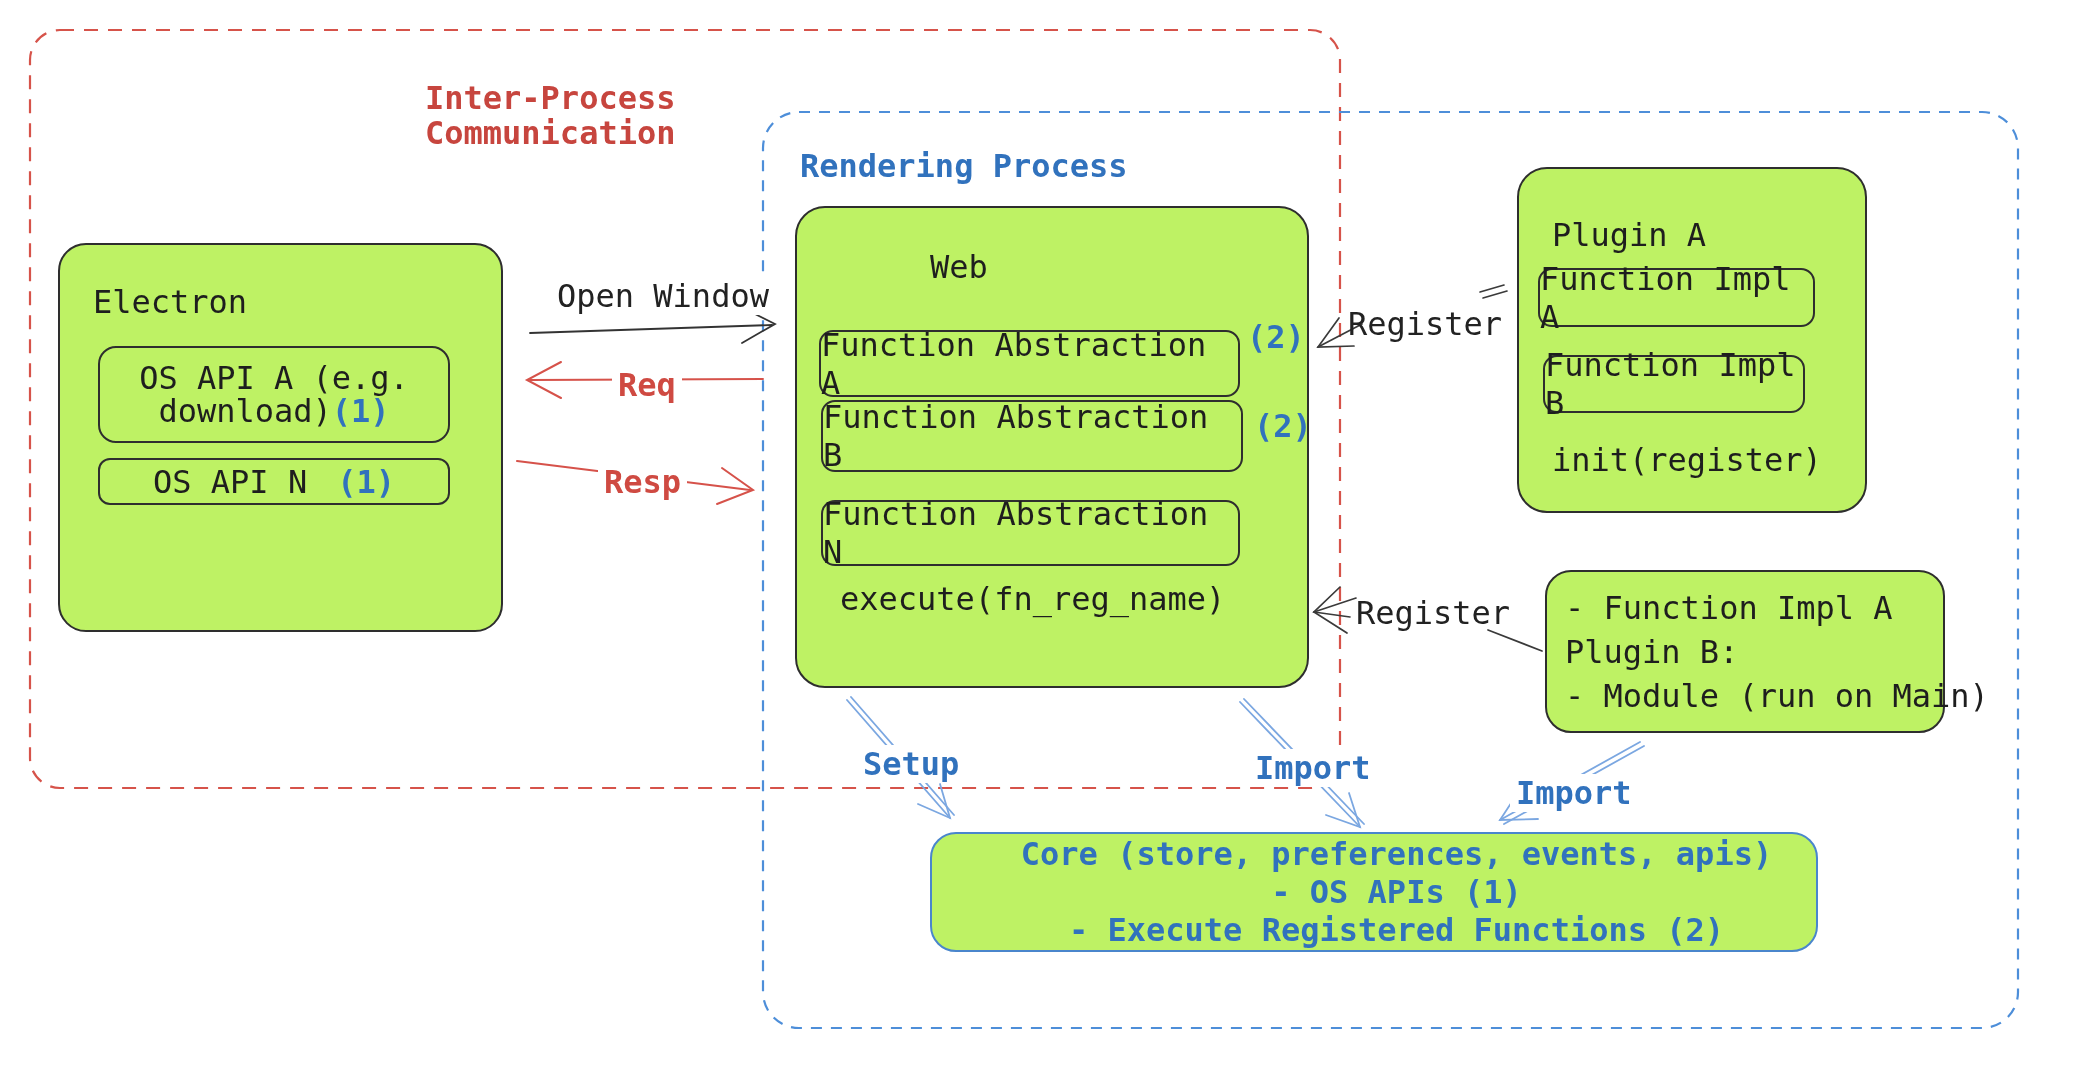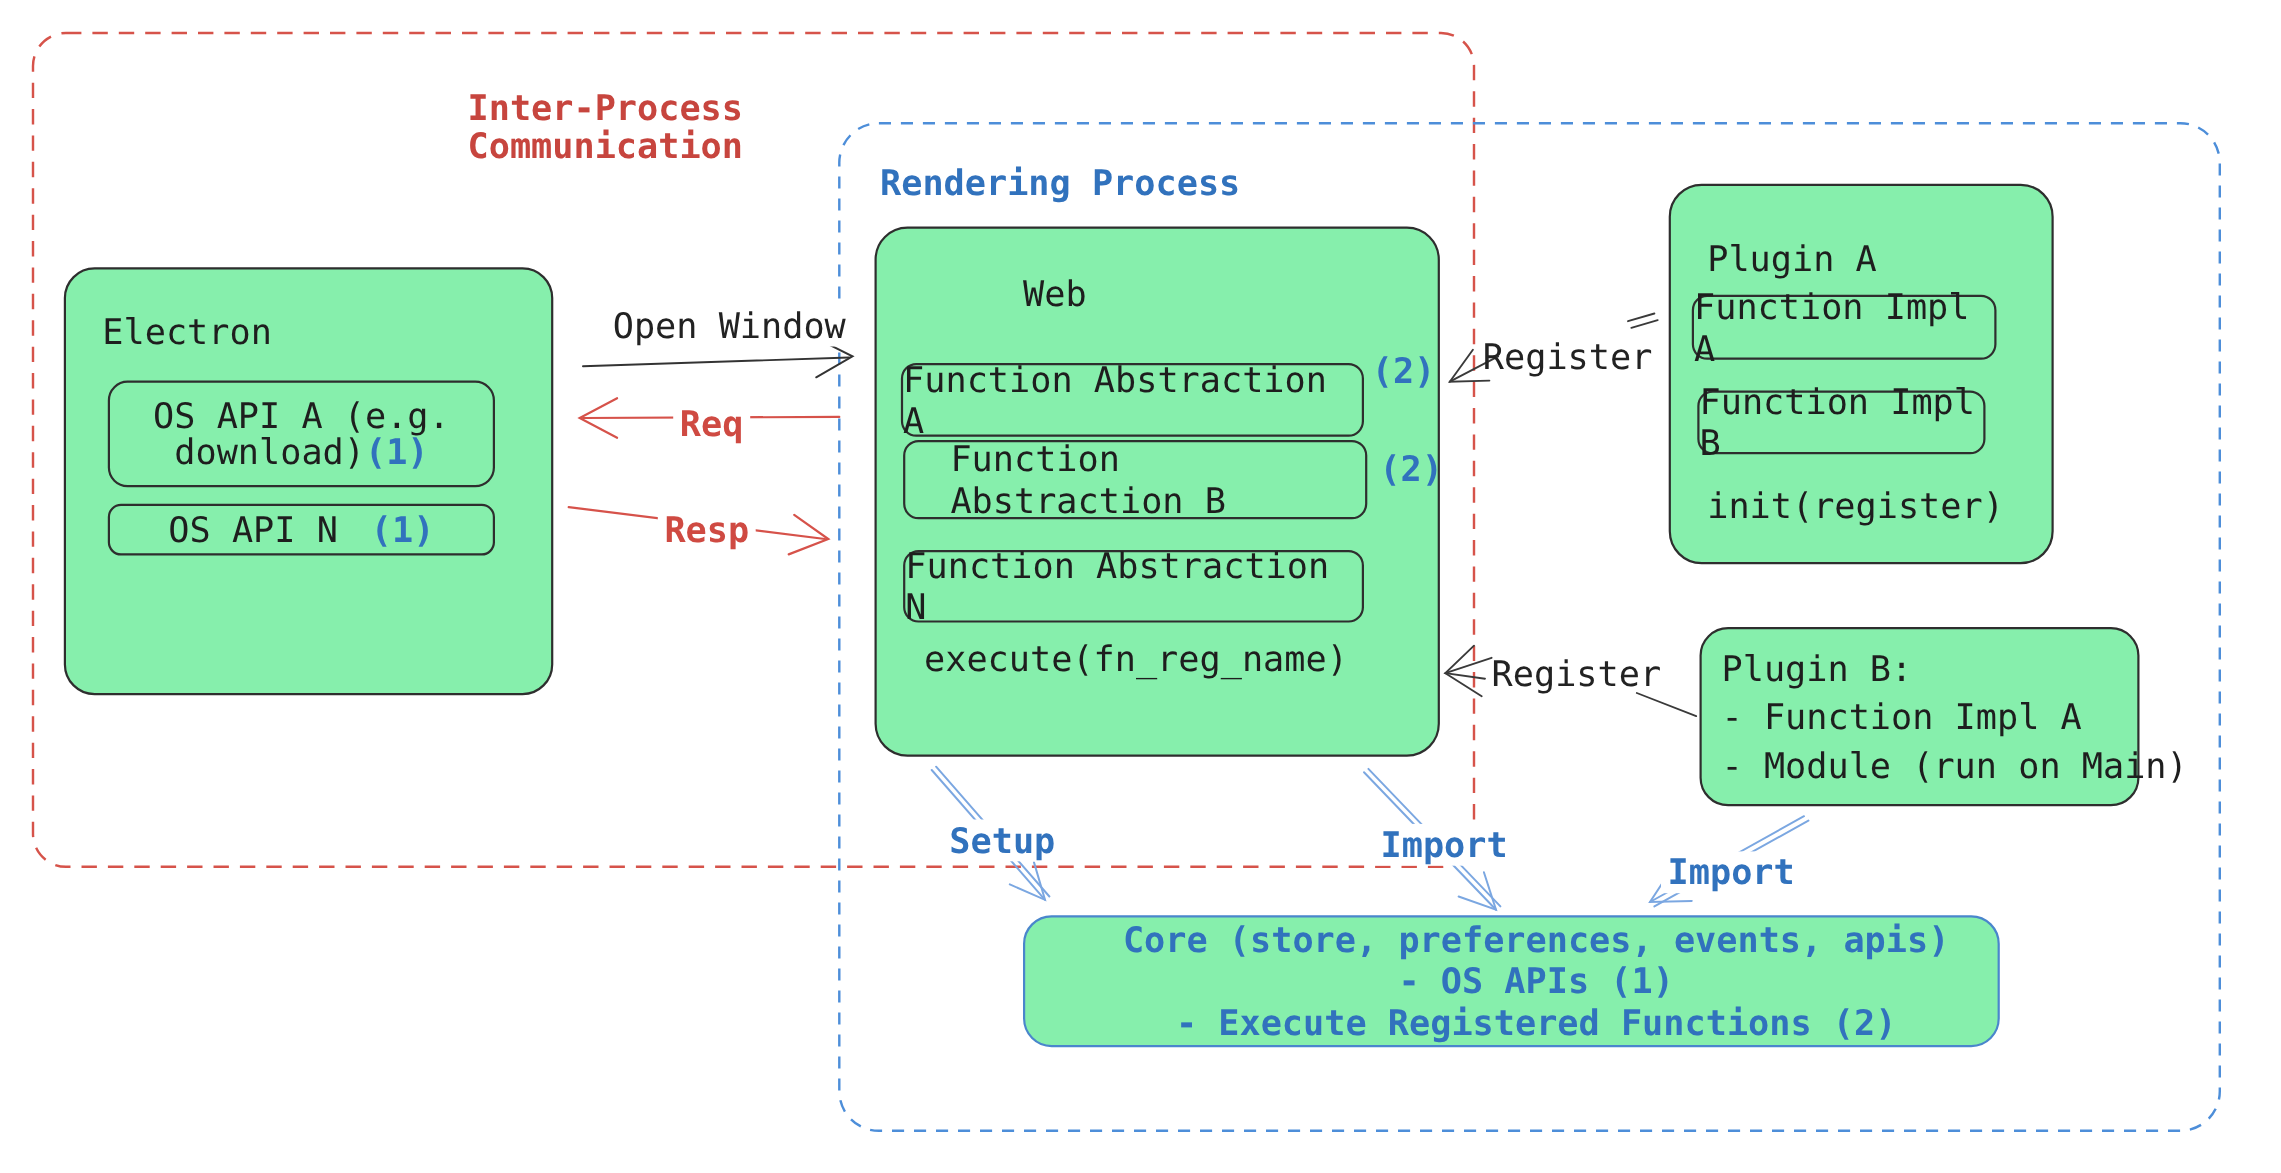--- a/index.html
+++ b/index.html
@@ -3,21 +3,21 @@
 <meta charset="utf-8">
 <style>
   html,body { margin:0; padding:0; background:#ffffff; }
   #canvas {
     position:relative; width:2074px; height:1066px; overflow:hidden;
     background:#ffffff;
     font-family:"DejaVu Sans Mono","Liberation Mono",monospace;
     font-size:32px; color:#1e1e1e;
   }
   svg.underlay { position:absolute; left:0; top:0; width:2074px; height:1066px; }
-  .box { position:absolute; border:2px solid #2e2e2e; border-radius:28px; background:#86efac; box-sizing:border-box; }
+  .box { position:absolute; border:2px solid #2e2e2e; border-radius:28px; background:#bef264; box-sizing:border-box; }
   .bluebox { border-color:#4a86cc;padding-left:45px; }
   .txt { position:absolute; white-space:nowrap; }
   .ctr { display:flex; align-items:center; justify-content:center; }
   .col { display:flex; flex-direction:column; align-items:center; justify-content:center; }
   .row { display:flex; flex-direction:row; align-items:center; justify-content:center; }
   .red-title { color:#c7453e; font-weight:bold; line-height:35px; }
   .blue-title { color:#3172bd; font-weight:bold; }
   .badge { color:#3172bd; font-weight:bold; }
   .albl { position:absolute; background:#ffffff; padding:0 6px; white-space:nowrap; }
   .albl.red { color:#cf4a42; font-weight:bold; }
@@ -108,21 +108,21 @@
   </div>
 
   <div class="box" style="left:795px; top:206px; width:514px; height:482px; border-radius:30px;"></div>
   <div class="txt" style="left:930px; top:248px;">Web</div>
 
   <div class="box ctr" style="left:819px; top:310px; width:421px; height:67px; border-radius:14px;margin-top:20px;">
     <span>Function Abstraction A</span>
   </div>
   <div class="txt badge" style="left:1247px; top:318px;">(2)</div>
 
-  <div class="box ctr" style="left:821px; top:400px; width:422px; height:72px; border-radius:14px;padding-left:41px;">
+  <div class="box ctr" style="left:821px; top:400px; width:422px; height:72px; border-radius:14px;">
     <span>Function Abstraction B</span>
   </div>
   <div class="txt badge" style="left:1254px; top:407px;">(2)</div>
 
   <div class="box ctr" style="left:821px; top:500px; width:419px; height:66px; border-radius:14px;">
     <span>Function Abstraction N</span>
   </div>
 
   <div class="txt" style="left:840px; top:580px;">execute(fn_reg_name)</div>
 
@@ -132,22 +132,22 @@
   <div class="box ctr" style="left:1538px; top:268px; width:277px; height:59px; border-radius:14px;">
     <span>Function Impl A</span>
   </div>
   <div class="box ctr" style="left:1543px; top:355px; width:262px; height:58px; border-radius:14px;">
     <span>Function Impl B</span>
   </div>
   <div class="txt" style="left:1552px; top:441px;">init(register)</div>
 
   <div class="box" style="left:1545px; top:570px; width:400px; height:163px; border-radius:26px;"></div>
   <div class="txt pluginb-lines" style="left:1565px; top:586px;">
+    <div>- Function Impl A</div>
     <div>Plugin B:</div>
-    <div>- Function Impl A</div>
     <div>- Module (run on Main)</div>
   </div>
 
   <div class="box bluebox col core-text" style="left:930px; top:832px; width:888px; height:120px; border-radius:26px;">
     <div>Core (store, preferences, events, apis)</div>
     <div>- OS APIs (1)</div>
     <div>- Execute Registered Functions (2)</div>
   </div>
 
   <div class="albl black" style="left:551px; top:277px;">Open Window</div>

